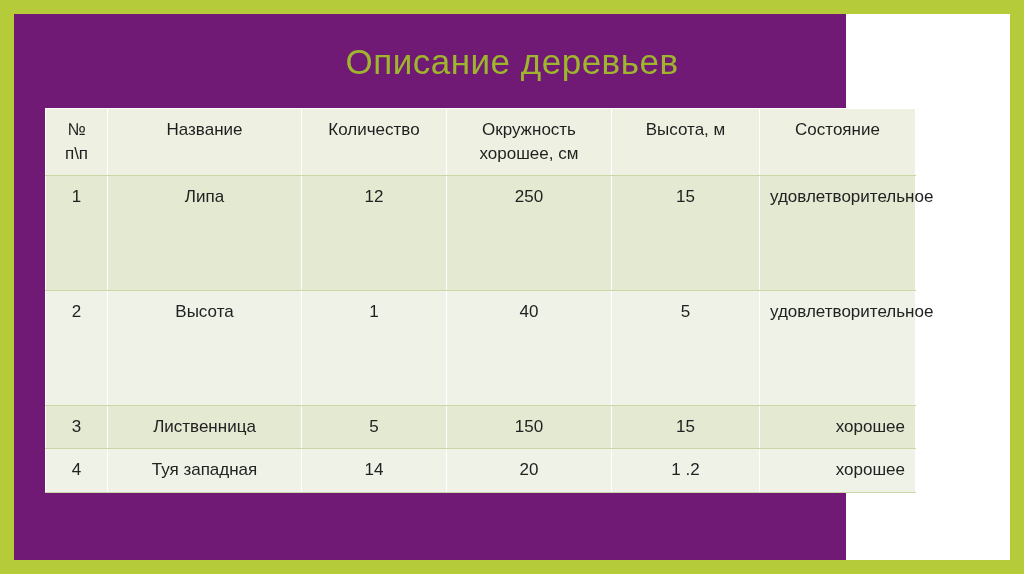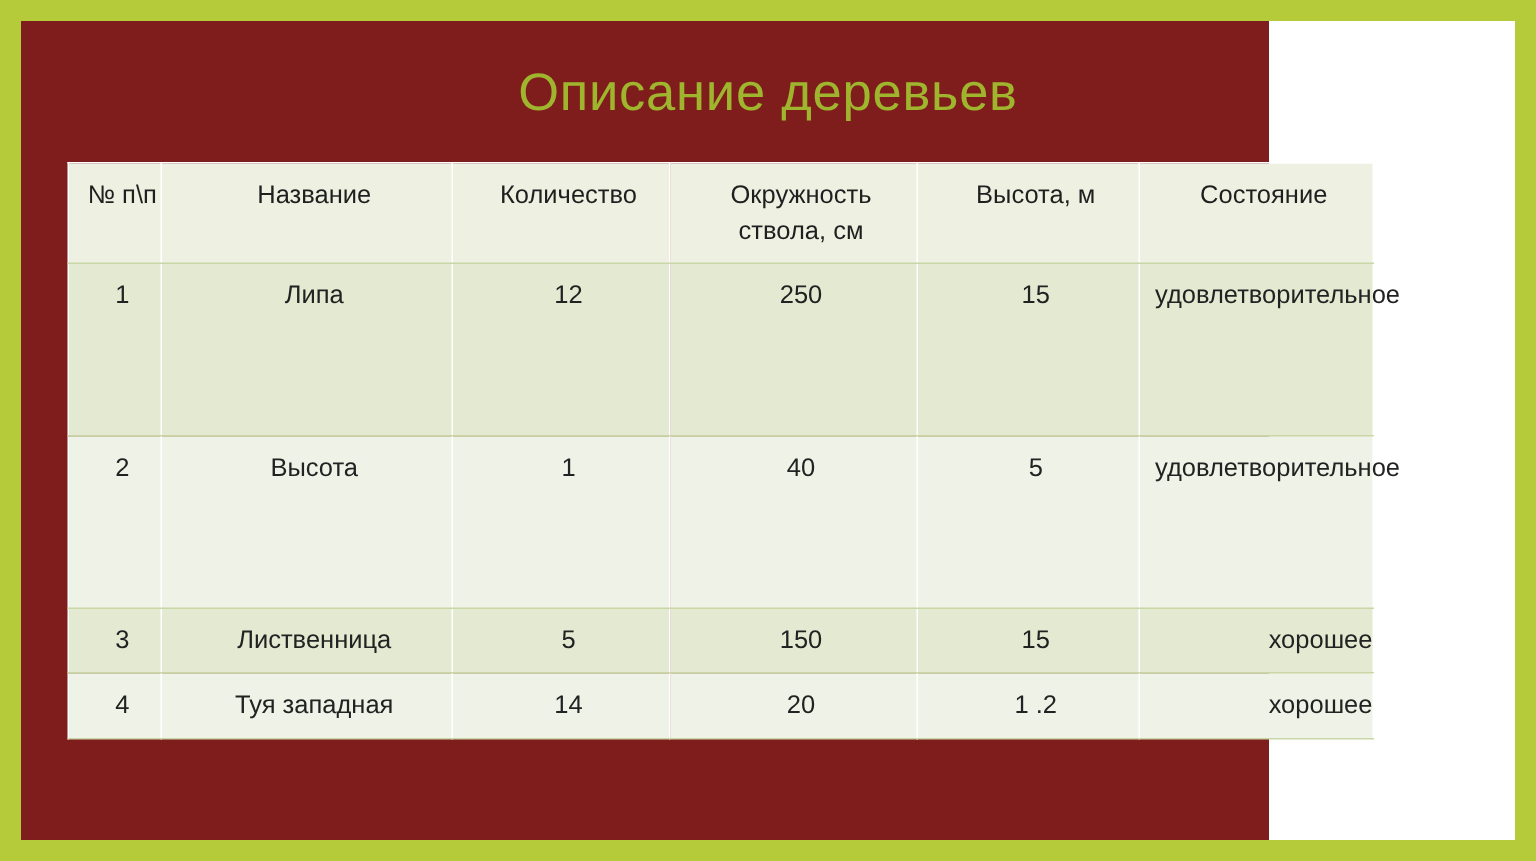--- a/index.html
+++ b/index.html
@@ -42,21 +42,21 @@
   .frame-right {
     position: absolute;
     right: 0; top: 0;
     width: 14px; height: 574px;
     background: #b5cb3a;
   }
   .inner {
     position: absolute;
     left: 14px; top: 14px;
     width: 832px; height: 546px;
-    background: #7f1d1d;
+    background: #701a75;
   }
   .title {
     position: absolute;
     left: 0; top: 28px;
     width: 996px;
     text-align: center;
     font-size: 35px;
     color: #9fb52e;
     font-family: "Liberation Sans", sans-serif;
     letter-spacing: 0.5px;
@@ -71,21 +71,21 @@
     border-collapse: collapse;
     width: 870px;
     table-layout: fixed;
     font-size: 17px;
     color: #222222;
   }
   table.tree-table td,
   table.tree-table th {
     border: 1px solid #ffffff;
     border-bottom: 1px solid #c9d6a6;
-    padding: 9px 0 9px 10px;
+    padding: 9px 10px 9px 10px;
     vertical-align: top;
     font-weight: normal;
     line-height: 1.42;
   }
   
   col.c0 { width: 62px; }
   col.c1 { width: 194px; }
   col.c2 { width: 145px; }
   col.c3 { width: 165px; }
   col.c4 { width: 148px; }
@@ -132,21 +132,21 @@
             <col class="c2">
             <col class="c3">
             <col class="c4">
             <col class="c5">
         </colgroup>
         <thead>
           <tr>
             <th class="num hdr-num">№ п\п</th>
             <th>Название</th>
             <th class="num">Количество</th>
-            <th class="hdr-wrap">Окружность ствола, см</th>
+            <th class="hdr-wrap">Окружность хорошее, см</th>
             <th>Высота, м</th>
             <th>Состояние</th>
           </tr>
         </thead>
         <tbody>
           <tr class="odd row-tall">
             <td class="num">1</td>
             <td class="name">Липа</td>
             <td class="center">12</td>
             <td class="center">250</td>

